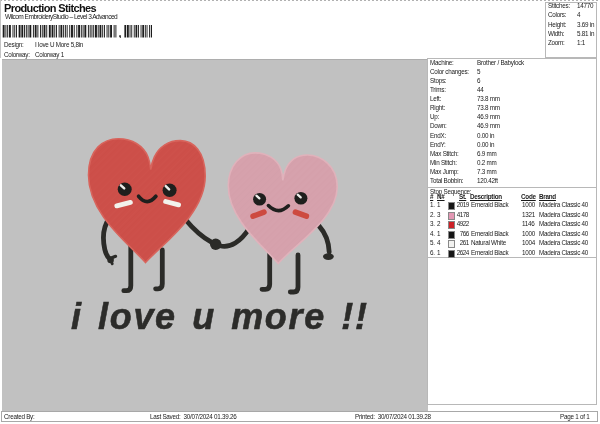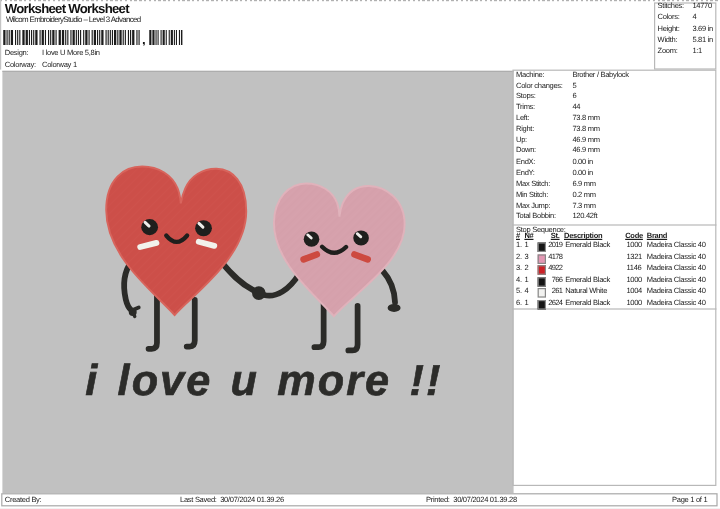--- a/index.html
+++ b/index.html
@@ -6,21 +6,21 @@
   body{width:600px;height:424px;background:#ffffff;font-family:"Liberation Sans",sans-serif;position:relative;overflow:hidden;-webkit-font-smoothing:antialiased;}
   .abs{position:absolute;}
   .lbl{font-size:6.3px;color:#1a1a1a;letter-spacing:-0.25px;white-space:nowrap;}
 </style>
 </head>
 <body>
 
 <div class="abs" style="left:0;top:0;width:600px;height:1px;background:repeating-linear-gradient(90deg,#b0b0b0 0 2px,#fff 2px 4px);"></div>
 <div class="abs" style="left:0;top:0;width:1px;height:58px;background:#c4c4c4;"></div>
 
-<div class="abs" style="left:4px;top:2px;font-size:11px;font-weight:bold;letter-spacing:-0.62px;color:#111;">Worksheet Worksheet</div>
+<div class="abs" style="left:4px;top:2px;font-size:11px;font-weight:bold;letter-spacing:-0.62px;color:#111;">Production Stitches</div>
 <div class="abs lbl" style="left:5px;top:13px;font-size:6.6px;letter-spacing:-0.55px;">Wilcom EmbroideryStudio – Level 3 Advanced</div>
 
 <svg class="abs" style="left:2px;top:24.5px;" width="150" height="13" viewBox="0 0 150 13">
     <rect x="0.70" y="0" width="1.90" height="12.5" fill="#1c1c1c"></rect>
     <rect x="3.42" y="0" width="0.95" height="12.5" fill="#1c1c1c"></rect>
     <rect x="5.19" y="0" width="0.95" height="12.5" fill="#1c1c1c"></rect>
     <rect x="6.96" y="0" width="1.90" height="12.5" fill="#1c1c1c"></rect>
     <rect x="10.50" y="0" width="0.95" height="12.5" fill="#1c1c1c"></rect>
     <rect x="12.27" y="0" width="0.95" height="12.5" fill="#1c1c1c"></rect>
     <rect x="14.04" y="0" width="0.95" height="12.5" fill="#1c1c1c"></rect>

